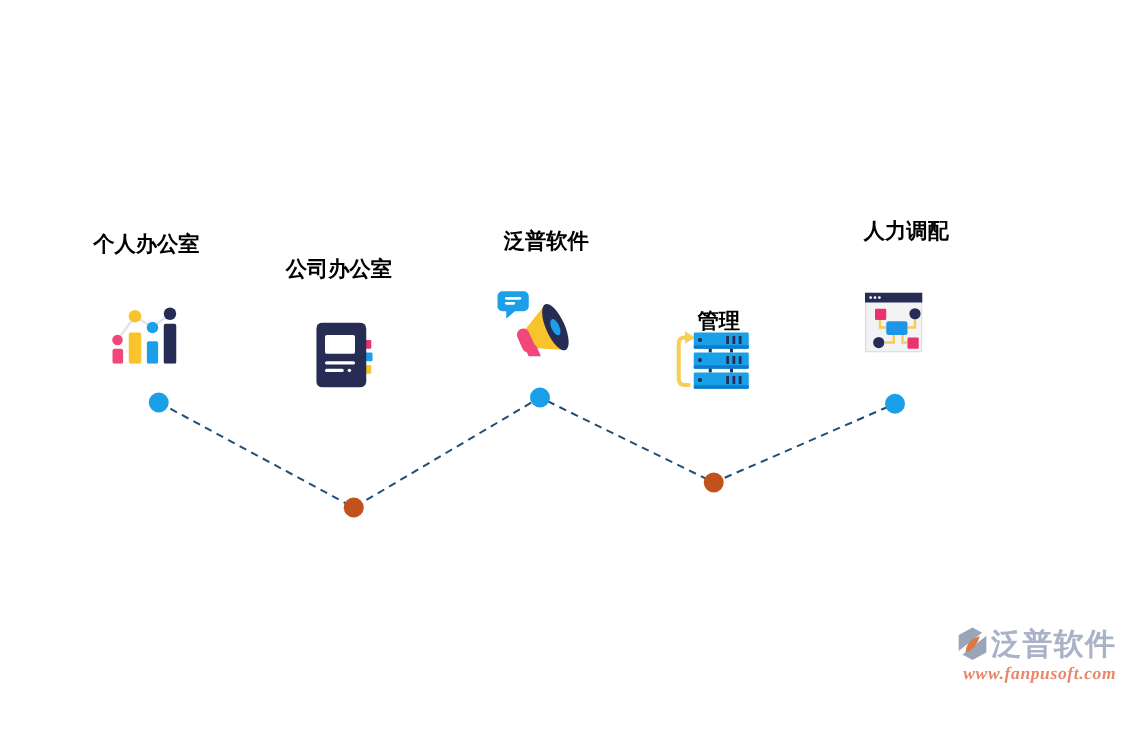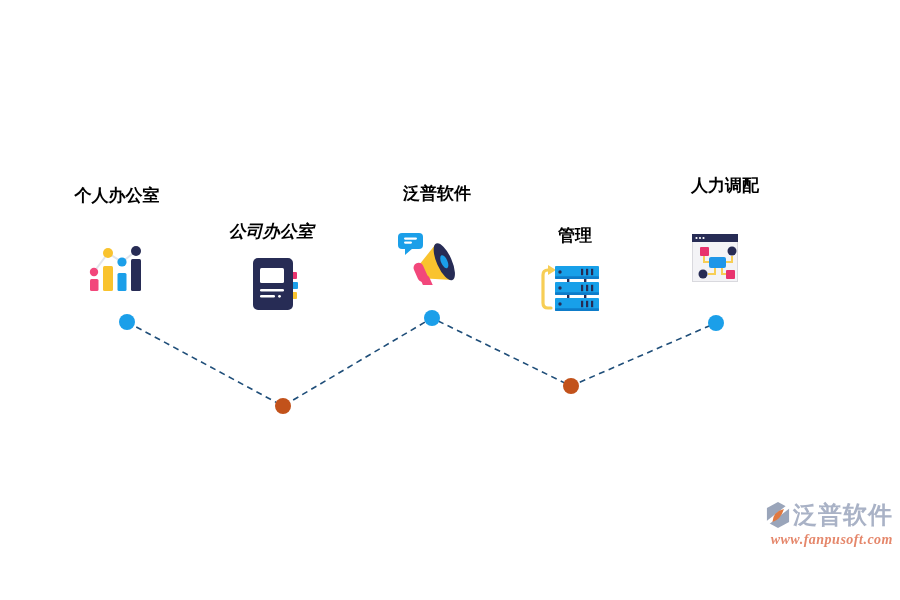--- a/index.html
+++ b/index.html
@@ -40,23 +40,23 @@
 </head>
 <body>
 
 <div class="stage" style="background: rgb(255, 255, 255);">
 
   <svg id="wire" width="900" height="600">
     <polyline points="127,322 283,406 432,318 571,386 716,323" fill="none" stroke-width="1.6" stroke-dasharray="6 4.5" stroke="#1F4E79"></polyline>
   </svg>
 
   <div class="node-label" style="left:117px; top:195px;">个人办公室</div>
-  <div class="node-label" style="left:271px; top:231px;font-style:italic;">公司办公室</div>
+  <div class="node-label" style="left:271px; top:215px;">公司办公室</div>
   <div class="node-label" style="left:437px; top:193px;">泛普软件</div>
-  <div class="node-label" style="left:575px; top:235px;">管理</div>
+  <div class="node-label" style="left:575px; top:257px;">管理</div>
   <div class="node-label" style="left:725px; top:185px;">人力调配</div>
 
   <div class="icon" style="left:115px; top:268px;">
     <svg width="56" height="46" viewBox="0 0 56 46">
       <polyline points="7,27 21,8 35,17 49,6" fill="none" stroke="#E2E5EC" stroke-width="2"></polyline>
       <circle cx="7" cy="27" r="4.2" fill="#F2477B"></circle>
       <circle cx="21" cy="8" r="5" fill="#F9C32E"></circle>
       <circle cx="35" cy="17" r="4.6" fill="#1B9FE9"></circle>
       <circle cx="49" cy="6" r="5" fill="#272C55"></circle>
       <rect x="3" y="34" width="8.5" height="12" rx="1.5" fill="#F2477B"></rect>

